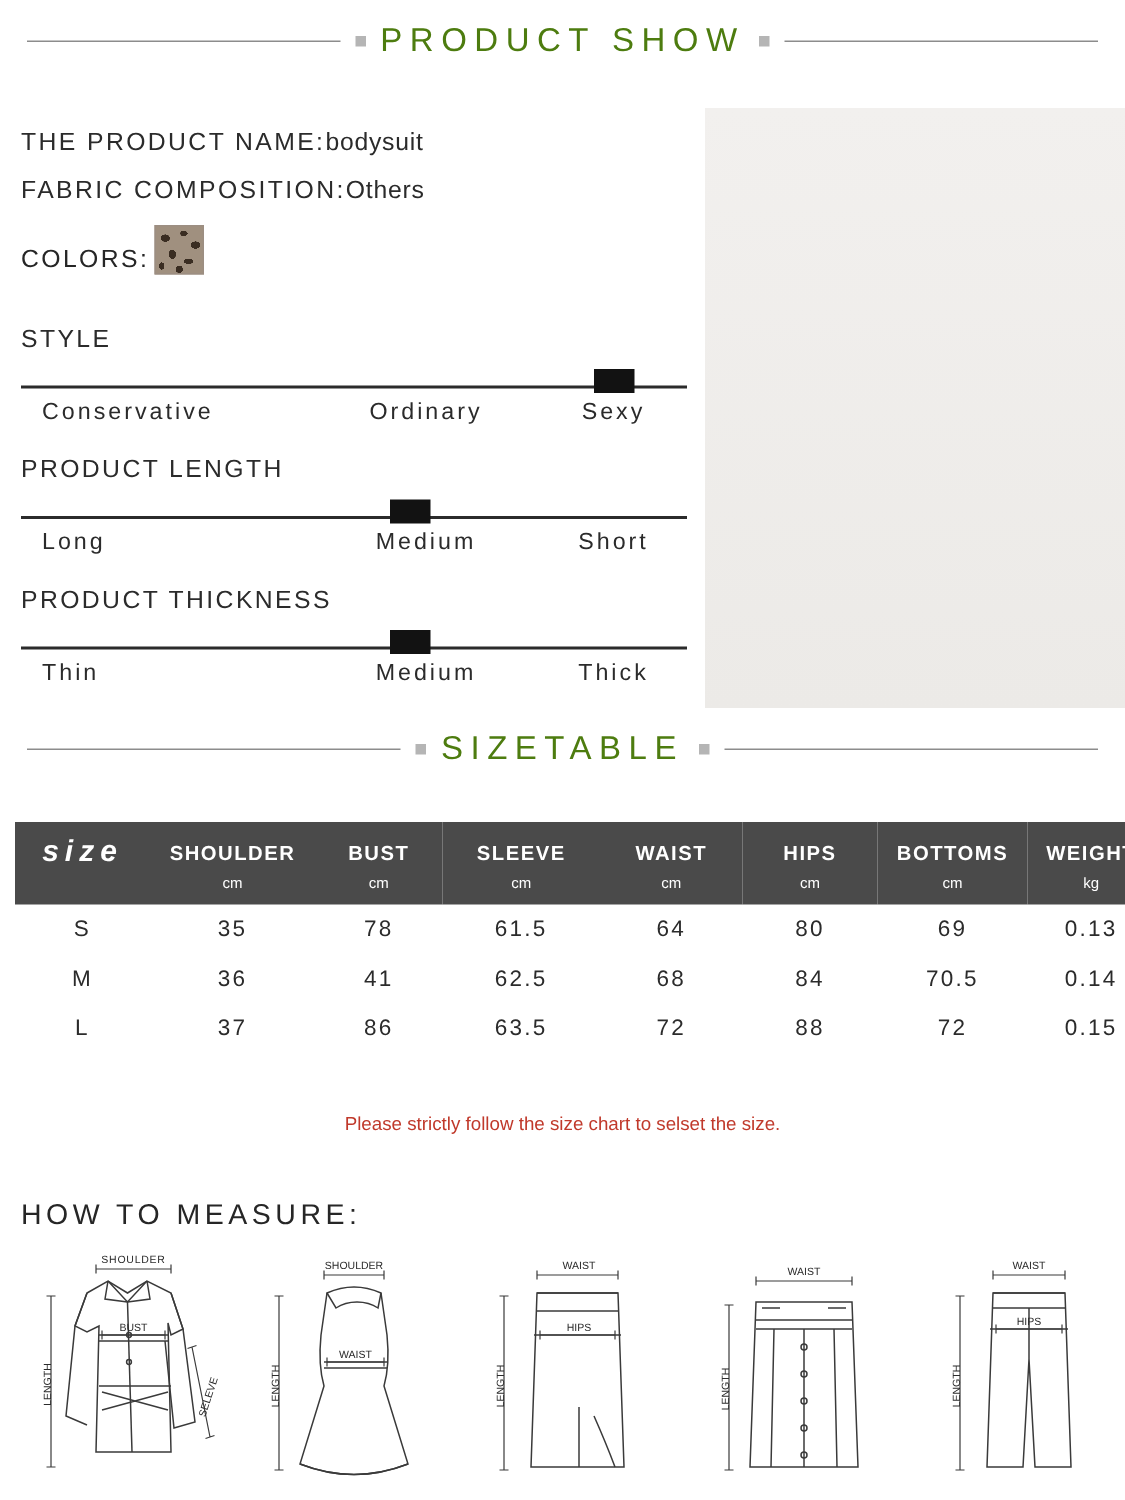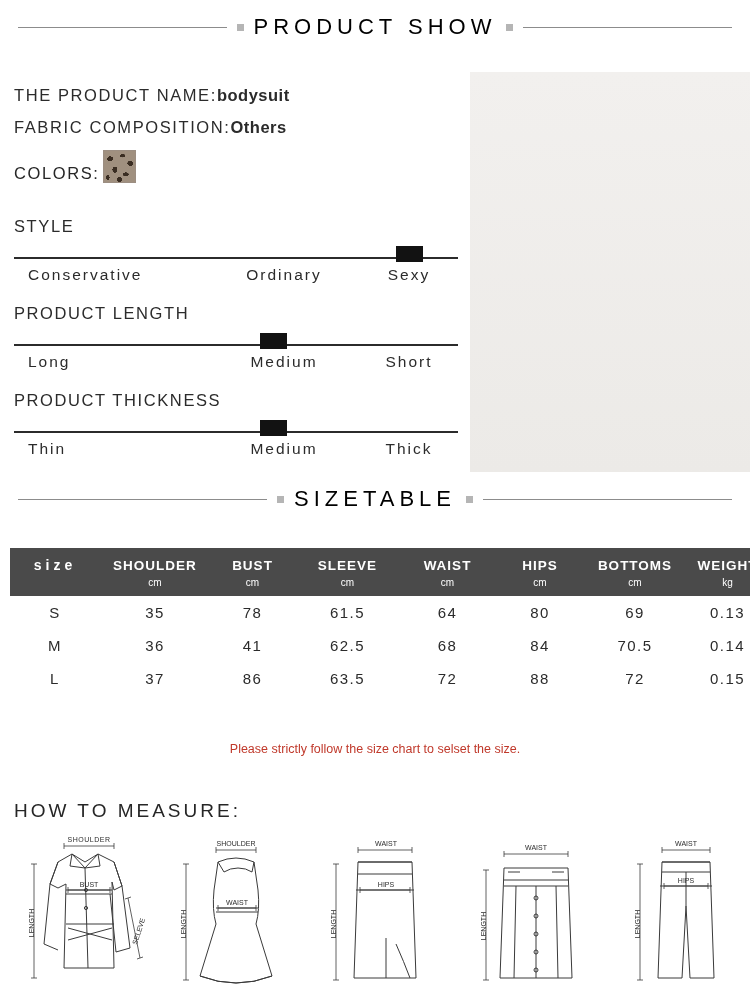--- a/index.html
+++ b/index.html
@@ -19,31 +19,31 @@
     gap: 10px;
     margin: 0;
   }
   .section-head .rule {
     height: 1px; background: #8c8c8c; flex: 1 1 auto;
   }
   .section-head .sq {
     width: 7px; height: 7px; background: #b5b5b5; flex: 0 0 auto;
   }
   .section-head .title {
-    font-size: 22px; letter-spacing: 5px; color: #000000;
+    font-size: 22px; letter-spacing: 5px; color: #4d7c0f;
     white-space: nowrap; font-weight: 400;
   }
 
   #product-show-head { position: absolute; left: 18px; top: 14px; width: 714px; }
   #sizetable-head { position: absolute; left: 18px; top: 486px; width: 714px; }
 
   
   .specs { position: absolute; left: 14px; top: 86px; width: 452px; }
   .spec-line { font-size: 16.5px; letter-spacing: 1.2px; color: #2b2b2b; margin-bottom: 13px; }
-  .spec-line .val { font-weight: bold; letter-spacing: 0.5px; }
+  .spec-line .val { font-weight: normal; letter-spacing: 0.5px; }
   .spec-line .lbl { letter-spacing: 1.6px; }
 
   .colors-row { display: flex; align-items: center; margin-bottom: 6px; }
   .colors-row .lbl { font-size: 16.5px; letter-spacing: 1.6px; }
   .swatch {
     width: 33px; height: 33px; margin-left: 4px; margin-bottom: 14px;
     border: 1px solid #9c8e82;
     background-color: #a0907f;
     background-image:
       radial-gradient(ellipse 5px 4px at 20% 25%, #3a2d22 60%, transparent 62%),
@@ -77,21 +77,21 @@
   .sizetable { position: absolute; left: 10px; top: 548px; width: 730px; }
   table.size { border-collapse: collapse; width: 730px; table-layout: fixed; }
   table.size thead tr.hrow th {
     background: #4a4a4a; color: #ffffff; font-size: 13.5px; font-weight: bold;
     letter-spacing: 1px; padding: 9px 0 4px 0; text-align: center; border: none;
   }
   table.size thead tr.urow th {
     background: #4a4a4a; color: #ffffff; font-size: 10px; font-weight: normal;
     padding: 0 0 8px 0; border: none;
   }
-  table.size thead tr.hrow th.sizecol { font-size: 14px; letter-spacing: 4px; }
+  table.size thead tr.hrow th.sizecol { font-size: 20px; letter-spacing: 4px; font-style: italic; }
   table.size tbody td {
     font-size: 15px; color: #2b2b2b; text-align: center; padding: 8px 0;
     letter-spacing: 1.5px; border: none;
   }
   table.size tbody td.sizecol { font-weight: normal; }
 
   .notes { position: absolute; left: 0; top: 742px; width: 750px; text-align: center; }
   .notes .n1 { font-size: 12.5px; color: #3a3a3a; margin-bottom: 2px; }
   .notes .n2 { font-size: 12.5px; color: #c0392b; }
   .notes .n3 { font-size: 12.5px; color: #c0392b; }

